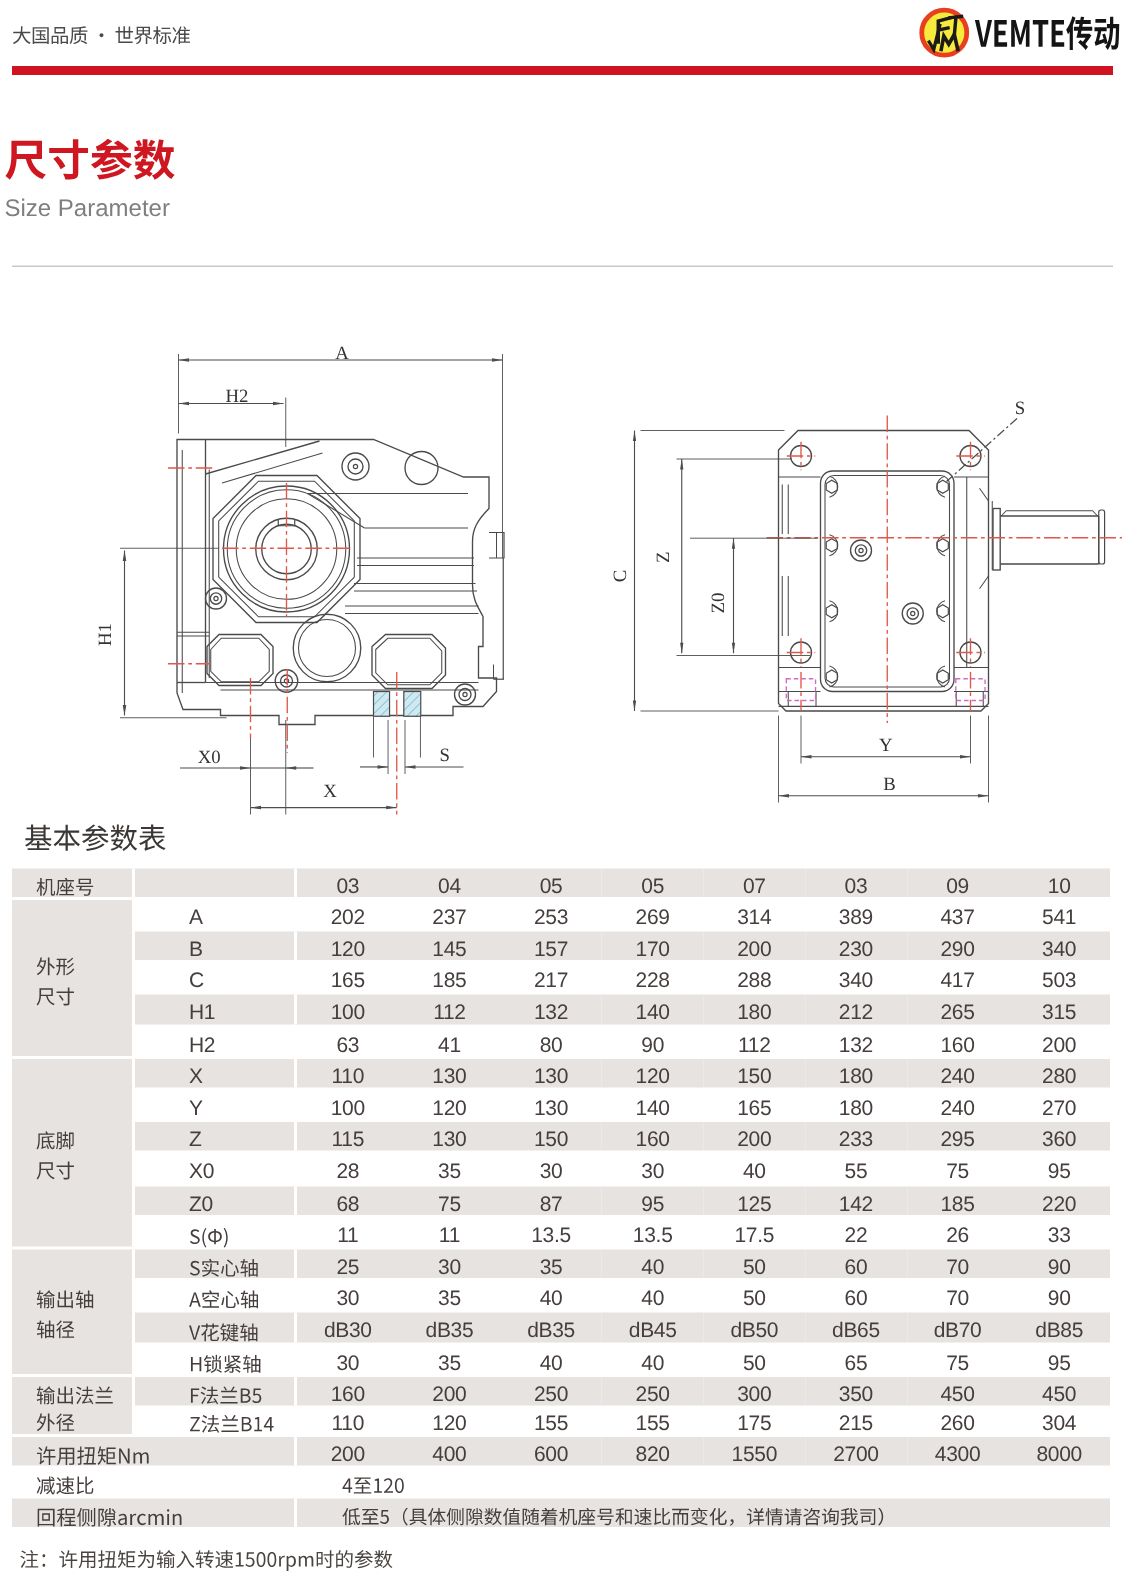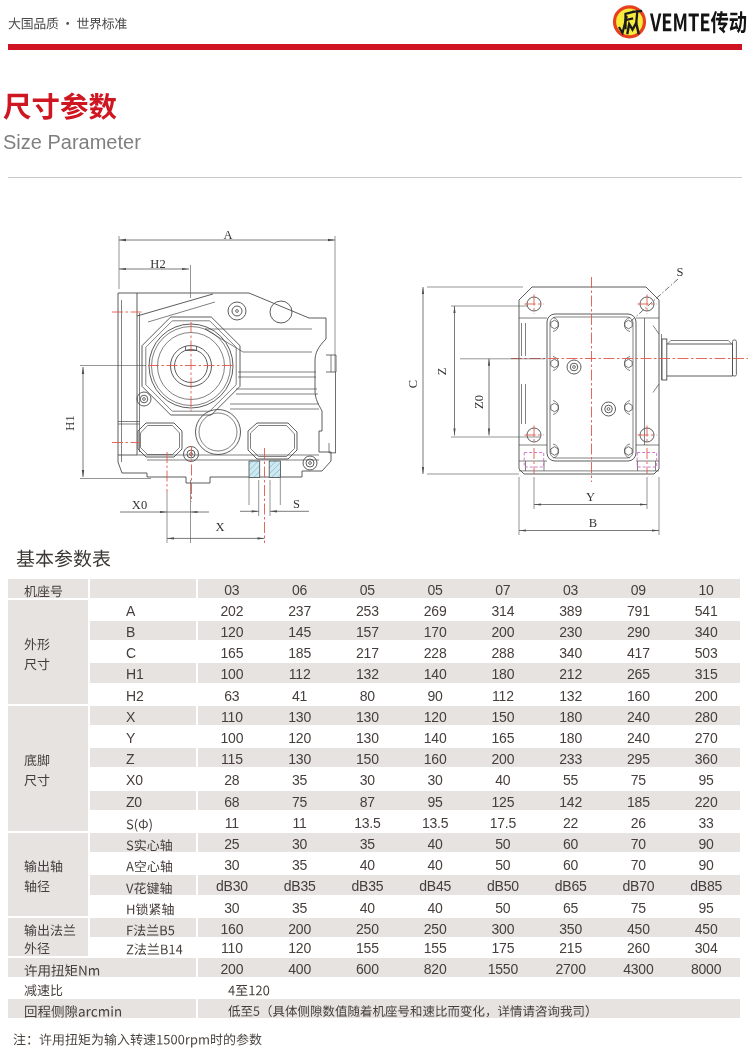--- a/index.html
+++ b/index.html
@@ -1,18 +1,18 @@
 <!DOCTYPE html>
 <html><head><meta charset="utf-8"><title>p</title><style>
 html,body{margin:0;padding:0;background:#fff;}
 #page{position:relative;width:750px;height:1055px;background:#fff;overflow:hidden;
   font-family:"Liberation Sans",sans-serif;}
 .abs{position:absolute;}
 #redbar{position:absolute;left:8px;top:44px;width:734px;height:6px;background:#d01320;}
-#subtitle{position:absolute;left:3px;top:131px;font-size:20px;color:#7f7f7f;}
+#subtitle{position:absolute;left:3px;top:131px;font-size:16px;color:#7f7f7f;}
 #hr1{position:absolute;left:8px;top:177px;width:734px;height:1px;background:#c9c9c9;}
 #note{position:absolute;left:13px;top:1033px;font-size:13px;color:#4a4441;}
 #tbl{position:absolute;left:8px;top:577px;}
 table{border-collapse:separate;border-spacing:0 2px;table-layout:fixed;width:732px;}
 td{height:17px;padding:0;padding-top:2px;font-size:14px;letter-spacing:-0.2px;color:#453e3c;vertical-align:middle;}
 td.g{background:#e6e3e1;}
 td.c1{padding-left:16px;border-right:2px solid #fff;}
 td.c2{padding-left:36px;border-right:2px solid #fff;text-align:left;}
 td.d{text-align:center;}
 tr:nth-child(5n) td{height:18px;}
@@ -273,21 +273,21 @@
           <col style="width:67.75px">
           <col style="width:67.75px">
         </colgroup>
         <tbody>
           <tr>
             <td class="c1 g"><svg width="40" height="15" viewBox="0 0 40 15" xmlns="http://www.w3.org/2000/svg">
                 <path transform="translate(0,11.2) scale(1.0,1)" d="M6.5 -10.2V-6.0C6.5 -4.0 6.3 -1.4 4.5 0.4C4.8 0.5 5.1 0.9 5.3 1.0C7.1 -0.9 7.4 -3.8 7.4 -6.0V-9.3H9.9V-0.9C9.9 0.2 9.9 0.5 10.2 0.7C10.4 0.8 10.6 0.9 10.9 0.9C11.1 0.9 11.4 0.9 11.6 0.9C11.8 0.9 12.1 0.9 12.3 0.7C12.5 0.6 12.6 0.4 12.6 0.0C12.7 -0.3 12.7 -1.3 12.7 -2.0C12.5 -2.1 12.2 -2.3 12.0 -2.4C12.0 -1.6 12.0 -0.9 11.9 -0.6C11.9 -0.3 11.9 -0.2 11.8 -0.1C11.7 -0.0 11.6 0.0 11.5 0.0C11.4 0.0 11.2 0.0 11.2 0.0C11.0 0.0 11.0 -0.0 10.9 -0.1C10.9 -0.1 10.8 -0.4 10.8 -0.8V-10.2ZM2.8 -10.9V-8.1H0.7V-7.2H2.7C2.2 -5.4 1.3 -3.4 0.4 -2.3C0.5 -2.0 0.8 -1.7 0.9 -1.4C1.6 -2.3 2.3 -3.8 2.8 -5.3V1.0H3.8V-4.9C4.3 -4.3 4.9 -3.5 5.2 -3.0L5.8 -3.8C5.5 -4.2 4.2 -5.6 3.8 -6.0V-7.2H5.7V-8.1H3.8V-10.9Z M22.8 -7.9C22.6 -6.3 21.9 -5.1 20.9 -4.3V-8.1H19.9V-3.0H16.3V-2.1H19.9V-0.2H15.5V0.7H25.4V-0.2H20.9V-2.1H24.6V-3.0H20.9V-4.3C21.1 -4.1 21.4 -3.8 21.6 -3.7C22.1 -4.1 22.6 -4.7 22.9 -5.4C23.6 -4.8 24.4 -4.1 24.8 -3.6L25.4 -4.2C24.9 -4.7 24.0 -5.5 23.3 -6.1C23.5 -6.6 23.6 -7.2 23.7 -7.8ZM17.6 -7.9C17.3 -6.3 16.7 -4.9 15.6 -4.1C15.8 -4.0 16.2 -3.7 16.3 -3.5C16.9 -4.0 17.4 -4.6 17.7 -5.4C18.3 -4.9 18.8 -4.3 19.1 -3.9L19.7 -4.5C19.4 -5.0 18.7 -5.7 18.0 -6.2C18.2 -6.7 18.3 -7.2 18.4 -7.8ZM19.2 -10.7C19.5 -10.3 19.7 -9.9 19.9 -9.5H14.5V-5.9C14.5 -4.0 14.4 -1.4 13.4 0.5C13.6 0.6 14.0 0.8 14.2 1.0C15.2 -1.0 15.4 -3.9 15.4 -5.9V-8.6H25.3V-9.5H21.0C20.8 -10.0 20.5 -10.6 20.1 -11.0Z M29.4 -9.5H35.6V-7.7H29.4ZM28.4 -10.4V-6.9H36.6V-10.4ZM26.8 -5.7V-4.8H29.5C29.2 -4.0 28.9 -3.1 28.6 -2.5H35.5C35.2 -1.0 34.9 -0.2 34.6 0.0C34.5 0.1 34.3 0.1 34.0 0.1C33.6 0.1 32.7 0.1 31.8 0.0C32.0 0.3 32.1 0.7 32.1 1.0C33.0 1.0 33.9 1.0 34.3 1.0C34.8 1.0 35.1 0.9 35.4 0.7C35.9 0.2 36.2 -0.7 36.6 -2.9C36.6 -3.1 36.6 -3.4 36.6 -3.4H30.1L30.6 -4.8H38.1V-5.7Z" fill="#453e3c"></path>
               </svg></td>
             <td class="c2 g"></td>
             <td class="d g">03</td>
-            <td class="d g">06</td>
+            <td class="d g">04</td>
             <td class="d g">05</td>
             <td class="d g">05</td>
             <td class="d g">07</td>
             <td class="d g">03</td>
             <td class="d g">09</td>
             <td class="d g">10</td>
           </tr>
           <tr>
             <td class="c1 g" rowspan="5">
               <div class="two">
@@ -299,21 +299,21 @@
                 </svg>
               </div>
             </td>
             <td class="c2">A</td>
             <td class="d">202</td>
             <td class="d">237</td>
             <td class="d">253</td>
             <td class="d">269</td>
             <td class="d">314</td>
             <td class="d">389</td>
-            <td class="d">791</td>
+            <td class="d">437</td>
             <td class="d">541</td>
           </tr>
           <tr>
             <td class="c2 g">B</td>
             <td class="d g">120</td>
             <td class="d g">145</td>
             <td class="d g">157</td>
             <td class="d g">170</td>
             <td class="d g">200</td>
             <td class="d g">230</td>

